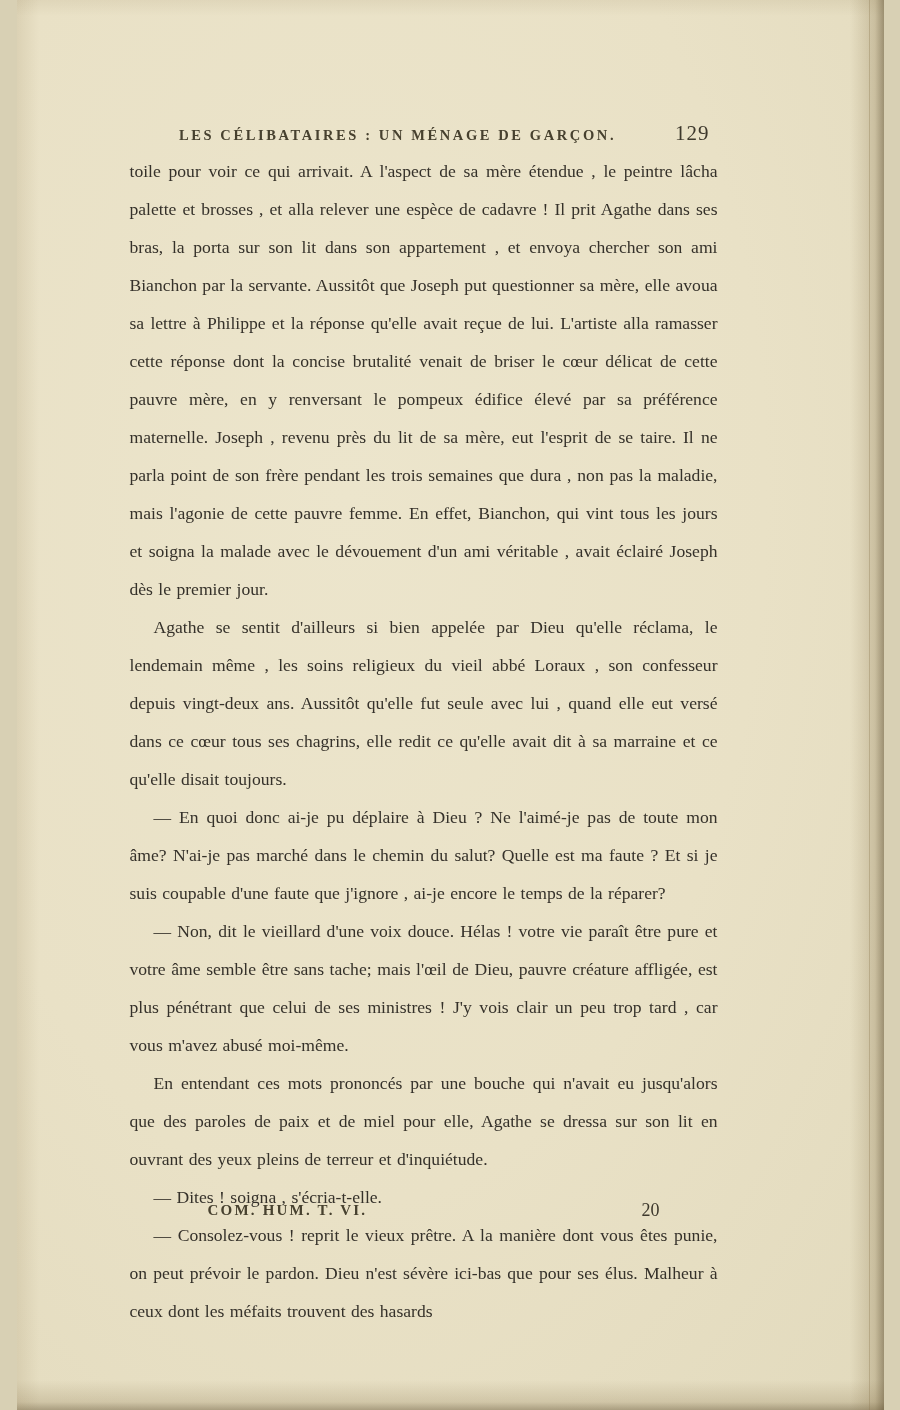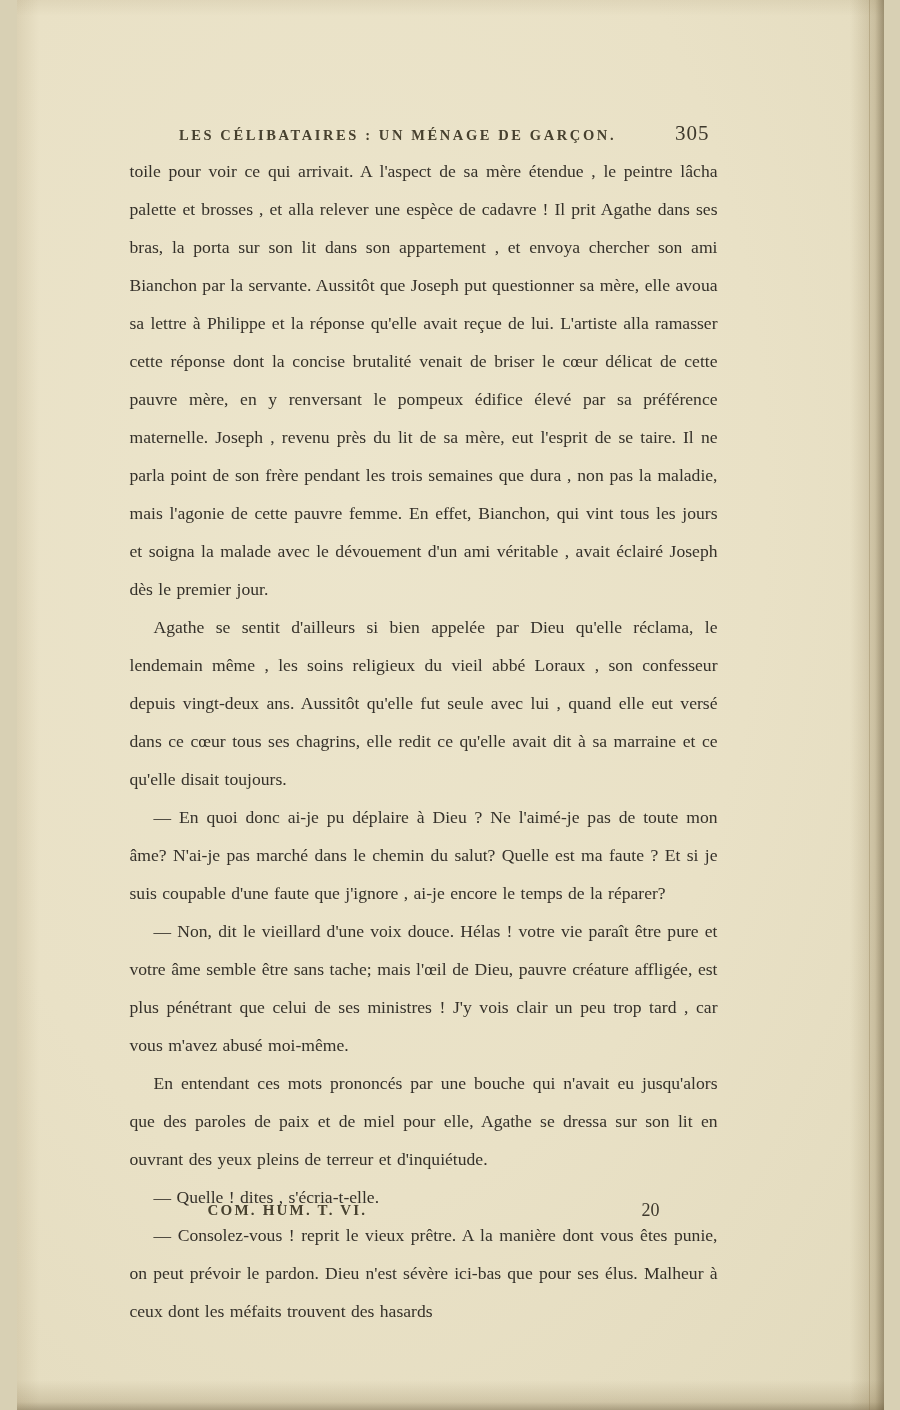--- a/index.html
+++ b/index.html
@@ -109,31 +109,31 @@
     color: #3d382c;
   }
 </style>
 </head>
 <body>
 
 <div class="scan">
 
   <header class="running-head">
     <span class="head-title">LES CÉLIBATAIRES : UN MÉNAGE DE GARÇON.</span>
-    <span class="page-number">305</span>
+    <span class="page-number">129</span>
   </header>
 
   <main class="text-block">
 
   <p class="para">toile pour voir ce qui arrivait. A l'aspect de sa mère étendue , le peintre lâcha palette et brosses , et alla relever une espèce de cadavre ! Il prit Agathe dans ses bras, la porta sur son lit dans son appartement , et envoya chercher son ami Bianchon par la servante. Aussitôt que Joseph put questionner sa mère, elle avoua sa lettre à Philippe et la réponse qu'elle avait reçue de lui. L'artiste alla ramasser cette réponse dont la concise brutalité venait de briser le cœur délicat de cette pauvre mère, en y renversant le pompeux édifice élevé par sa préférence maternelle. Joseph , revenu près du lit de sa mère, eut l'esprit de se taire. Il ne parla point de son frère pendant les trois semaines que dura , non pas la maladie, mais l'agonie de cette pauvre femme. En effet, Bianchon, qui vint tous les jours et soigna la malade avec le dévouement d'un ami véritable , avait éclairé Joseph dès le premier jour.</p>
       <p class="para indent">Agathe se sentit d'ailleurs si bien appelée par Dieu qu'elle réclama, le lendemain même , les soins religieux du vieil abbé Loraux , son confesseur depuis vingt-deux ans. Aussitôt qu'elle fut seule avec lui , quand elle eut versé dans ce cœur tous ses chagrins, elle redit ce qu'elle avait dit à sa marraine et ce qu'elle disait toujours.</p>
       <p class="para indent">— En quoi donc ai-je pu déplaire à Dieu ? Ne l'aimé-je pas de toute mon âme? N'ai-je pas marché dans le chemin du salut? Quelle est ma faute ? Et si je suis coupable d'une faute que j'ignore , ai-je encore le temps de la réparer?</p>
       <p class="para indent">— Non, dit le vieillard d'une voix douce. Hélas ! votre vie paraît être pure et votre âme semble être sans tache; mais l'œil de Dieu, pauvre créature affligée, est plus pénétrant que celui de ses ministres ! J'y vois clair un peu trop tard , car vous m'avez abusé moi-même.</p>
       <p class="para indent">En entendant ces mots prononcés par une bouche qui n'avait eu jusqu'alors que des paroles de paix et de miel pour elle, Agathe se dressa sur son lit en ouvrant des yeux pleins de terreur et d'inquiétude.</p>
-      <p class="para indent">— Quelle ! dites , s'écria-t-elle.</p>
+      <p class="para indent">— Dites ! soigna , s'écria-t-elle.</p>
       <p class="para indent">— Consolez-vous ! reprit le vieux prêtre. A la manière dont vous êtes punie, on peut prévoir le pardon. Dieu n'est sévère ici-bas que pour ses élus. Malheur à ceux dont les méfaits trouvent des hasards</p>
     </main>
 
   <footer class="page-footer">
     <span class="signature">COM. HUM. T. VI.</span>
     <span class="sheet-number">20</span>
   </footer>
 
 </div>
 

